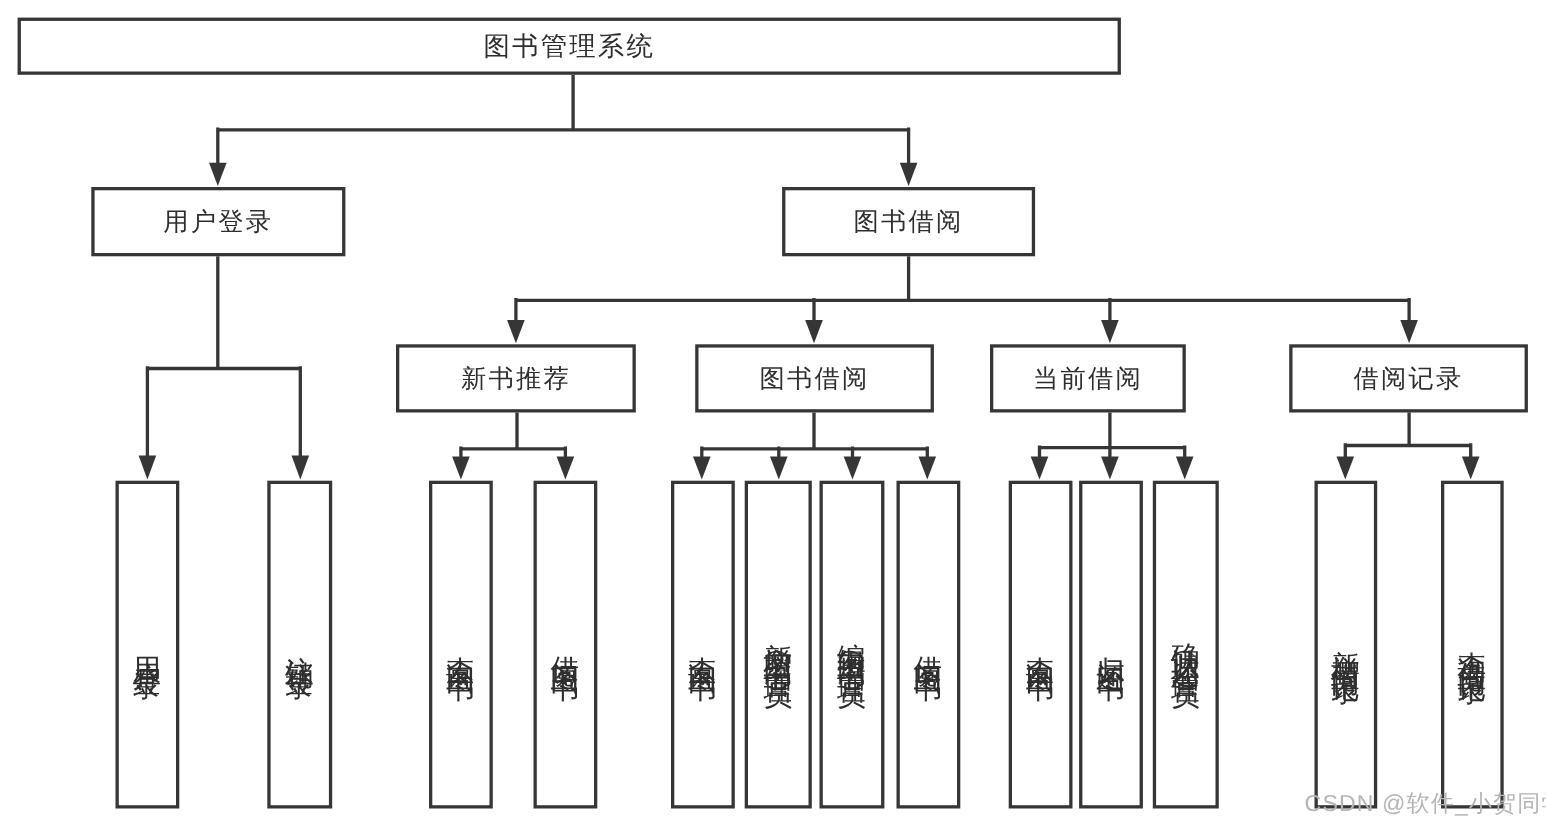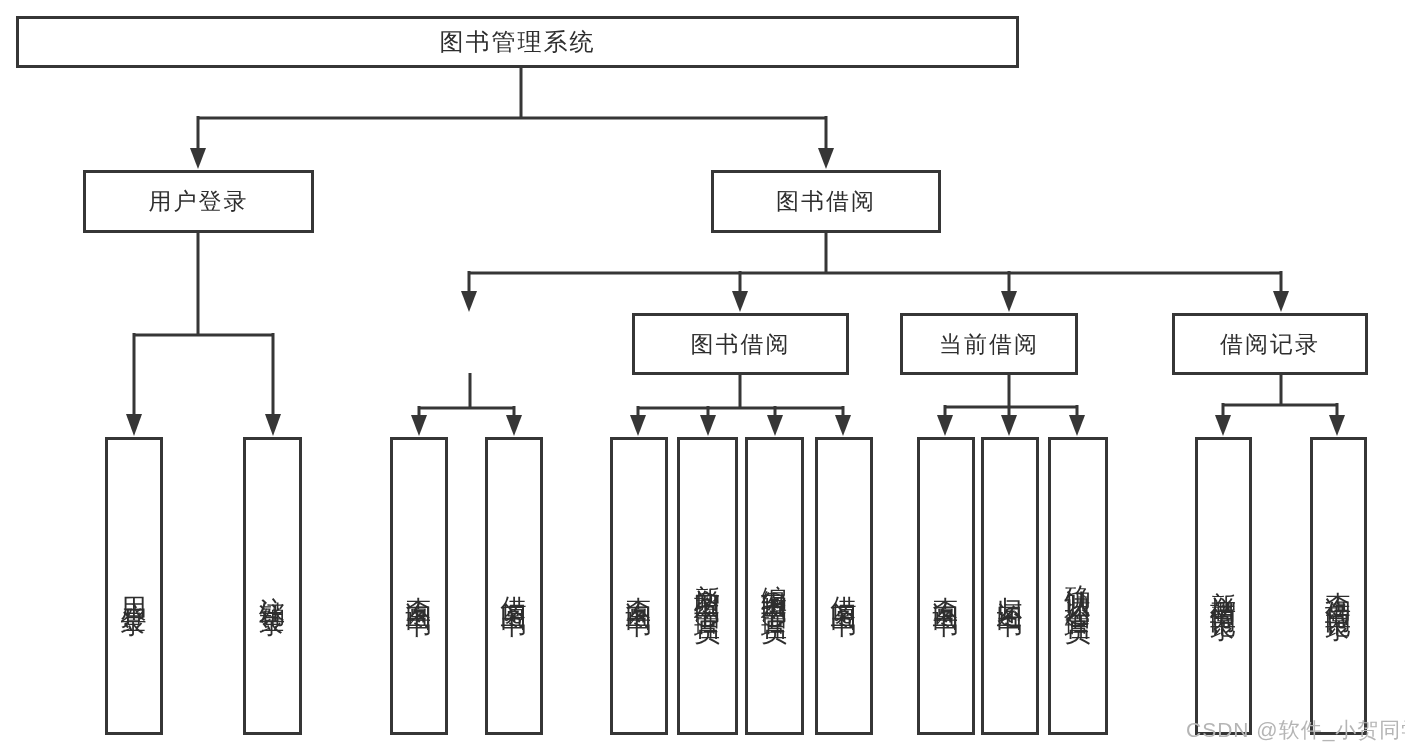--- a/index.html
+++ b/index.html
@@ -87,23 +87,24 @@
     <path d="M1281 373 V405 M1223 405 H1337 M1223 403 V417 M1337 403 V417"></path>
     <polygon points="1215,415 1231,415 1223,436"></polygon>
     <polygon points="1329,415 1345,415 1337,436"></polygon>
   </svg>
 
   <div class="node h-node root-node" style="left:16px;top:16px;width:1003px;height:52px;">图书管理系统</div>
 
   <div class="node h-node" style="left:83px;top:170px;width:231px;height:63px;">用户登录</div>
   <div class="node h-node" style="left:711px;top:170px;width:230px;height:63px;">图书借阅</div>
 
+  <div class="node h-node" style="left:360px;top:313px;width:218px;height:62px;">新书推荐</div>
   <div class="node h-node" style="left:632px;top:313px;width:217px;height:62px;">图书借阅</div>
   <div class="node h-node" style="left:900px;top:313px;width:178px;height:62px;">当前借阅</div>
-  <div class="node h-node" style="left:1172px;top:313px;width:196px;height:62px;">借阅记录</div>
+  <div class="node h-node" style="left:1172px;top:313px;width:217px;height:62px;">借阅记录</div>
 
   <div class="node v-node" style="left:105px;top:437px;width:58px;height:298px;">用户登录</div>
   <div class="node v-node" style="left:243px;top:437px;width:59px;height:298px;">注销登录</div>
 
   <div class="node v-node" style="left:390px;top:437px;width:58px;height:298px;">查询图书</div>
   <div class="node v-node" style="left:485px;top:437px;width:58px;height:298px;">借阅图书</div>
 
   <div class="node v-node" style="left:610px;top:437px;width:58px;height:298px;">查询图书</div>
   <div class="node v-node" style="left:677px;top:437px;width:61px;height:298px;">新增图书（管理员）</div>
   <div class="node v-node" style="left:745px;top:437px;width:59px;height:298px;">编辑图书（管理员）</div>

